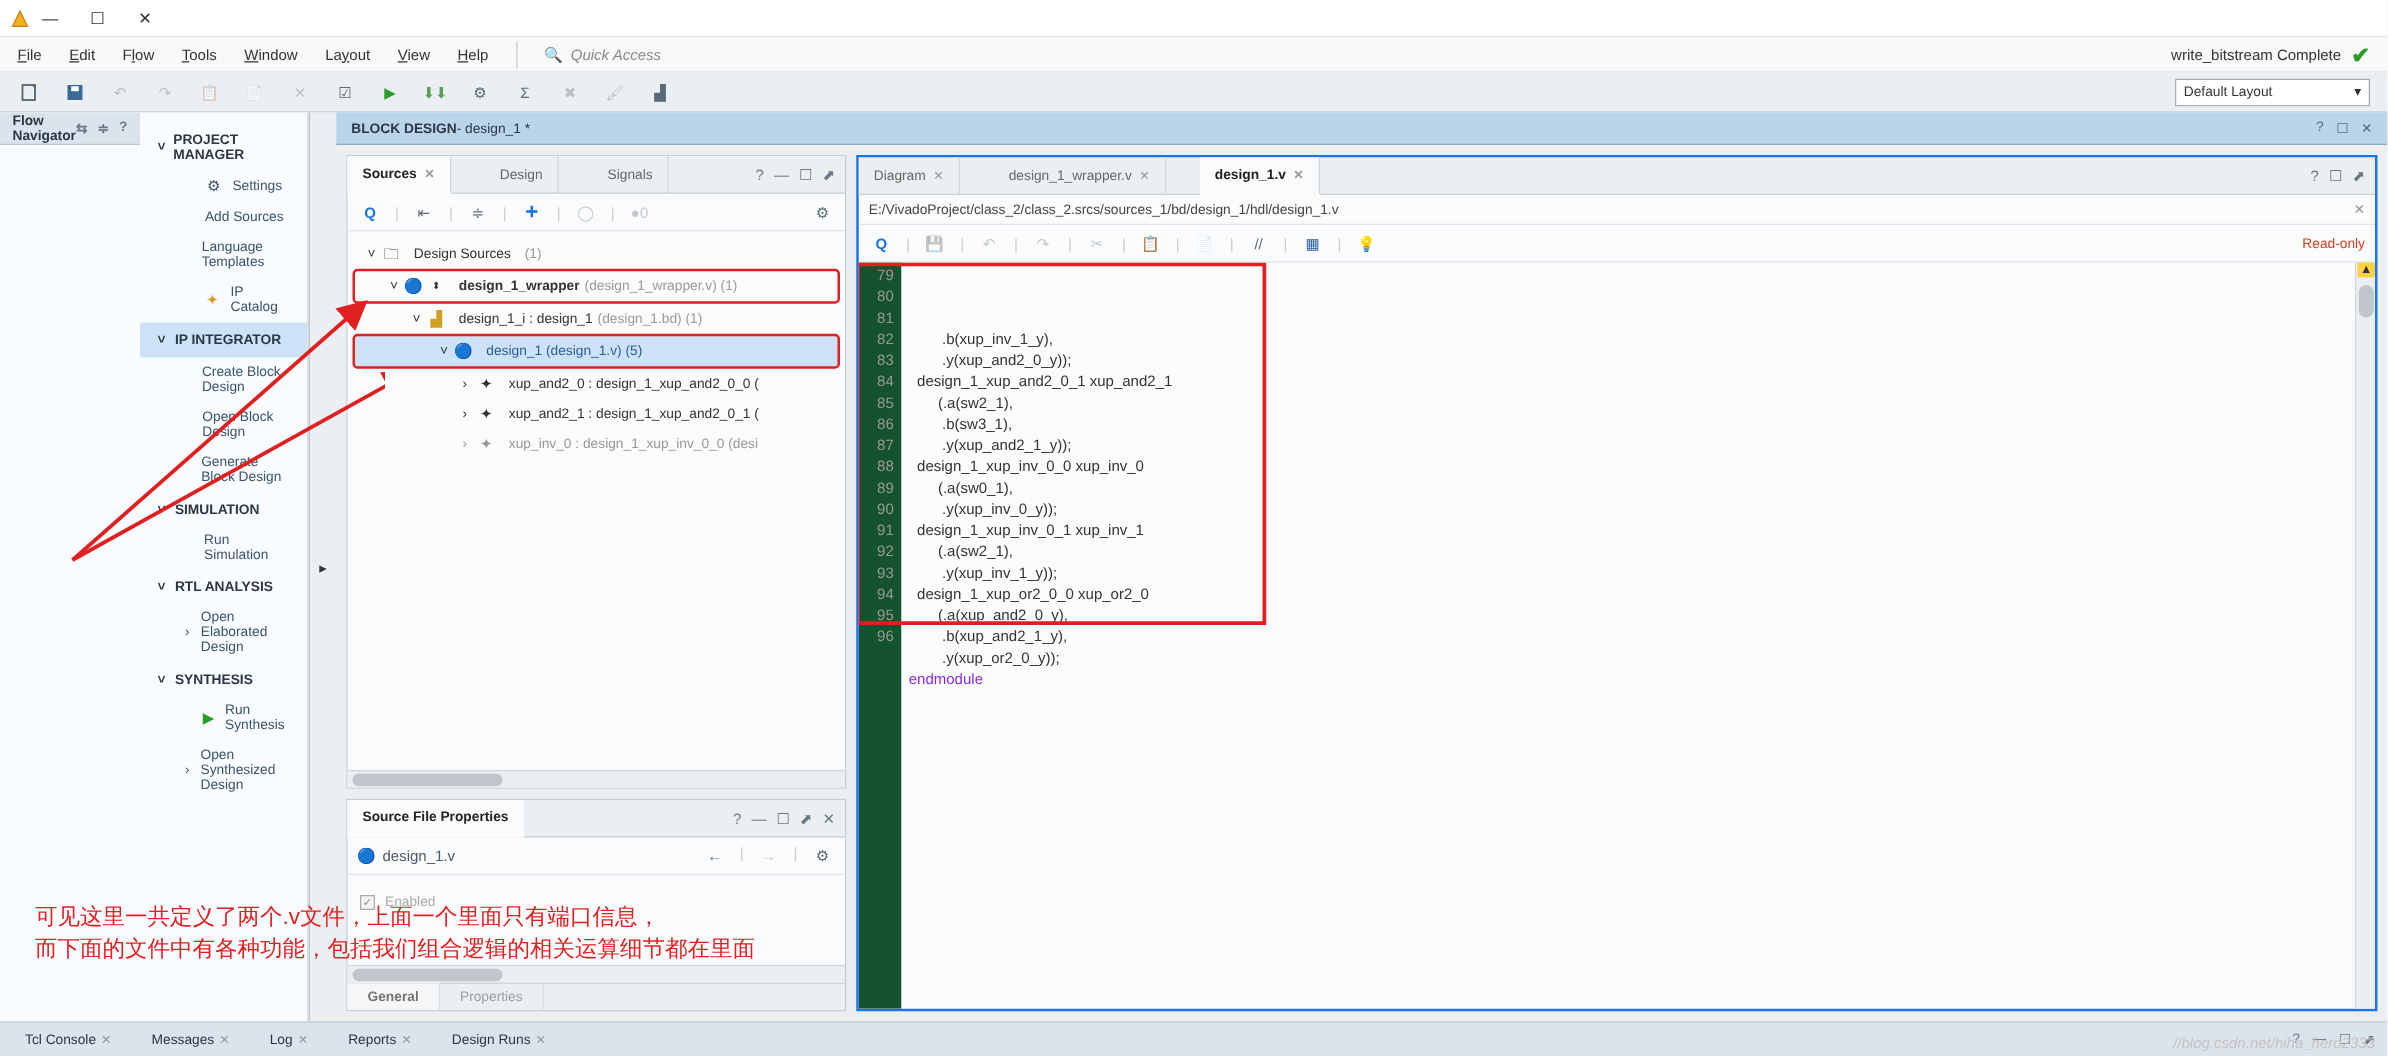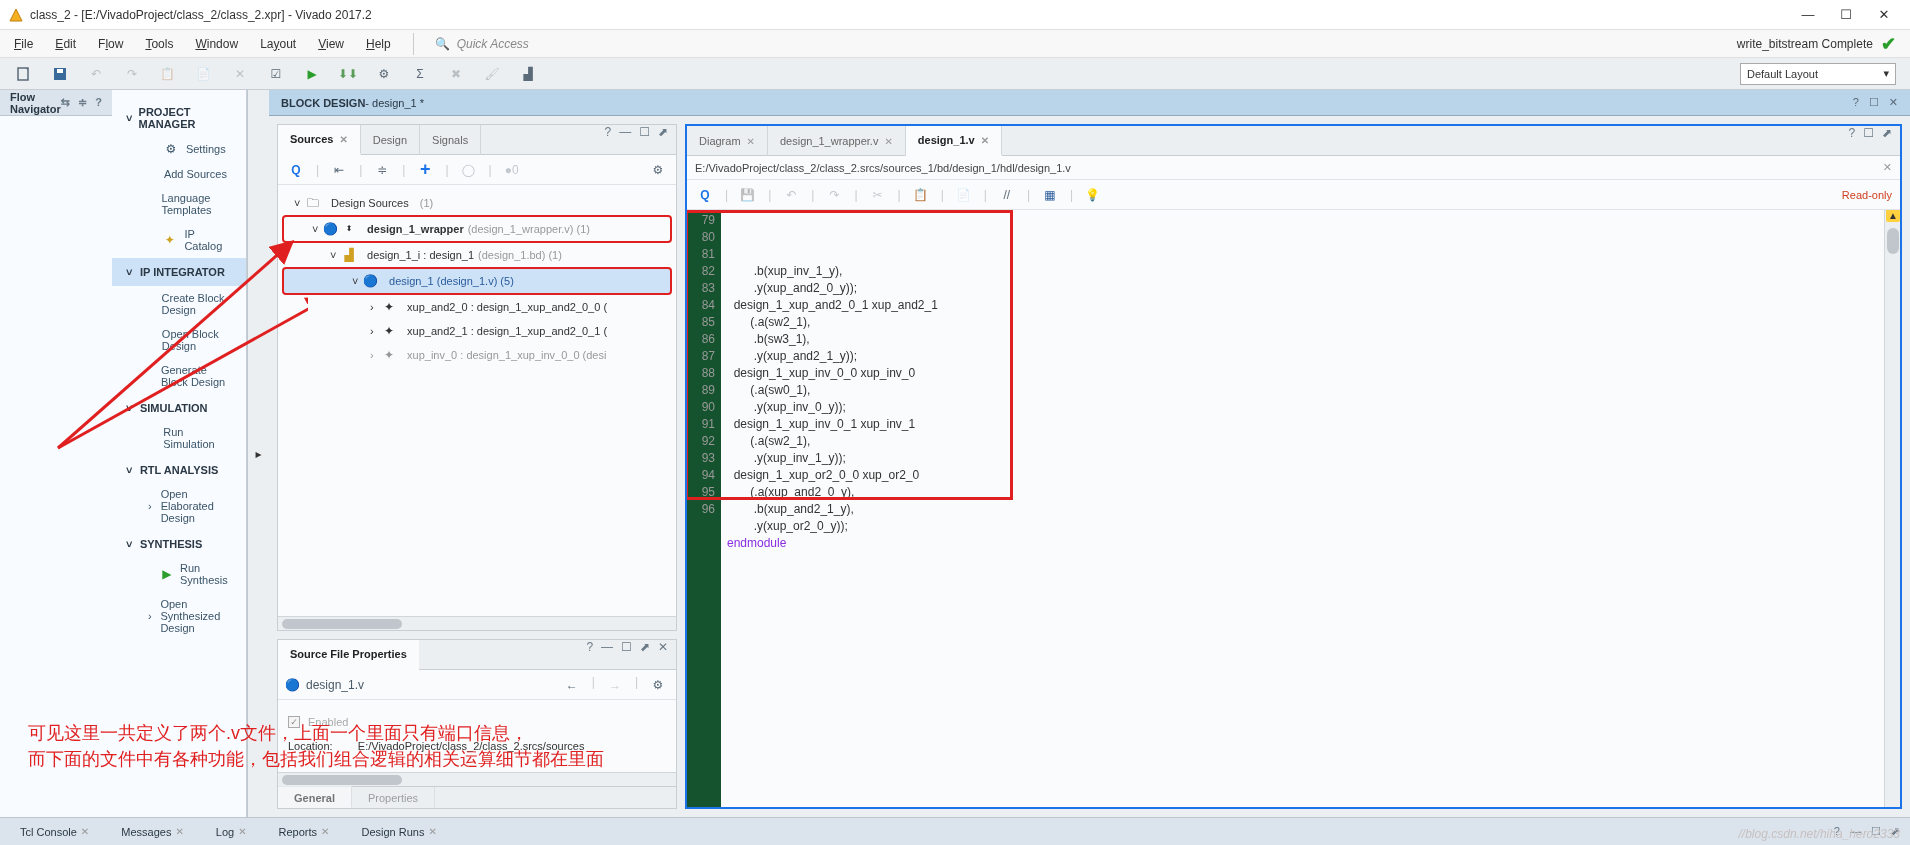--- a/index.html
+++ b/index.html
@@ -46,21 +46,21 @@
 .content { flex: 1; display: flex; flex-direction: column; }
 .bd-header { height: 26px; background: #bad5ea; border-bottom: 1px solid #8fa9be; display: flex; align-items: center; padding: 0 12px; font-size: 11px; color: #2a3845; }
 .bd-header .bold { font-weight: bold; }
 .bd-header .right-icons { margin-left: auto; display: flex; gap: 10px; color: #5a6a78;}
 
 .bd-body { flex: 1; display: flex; padding: 8px; gap: 8px; background: #eceff1; overflow:hidden;}
 .panel { background: #fafbfc; border: 1px solid #c8ced4; display: flex; flex-direction: column; }
 .left-col { width: 400px; display: flex; flex-direction: column; gap: 8px; }
 .right-panel { flex: 1; border: 2px solid #1a73e8; }
 
-.tabs-row { height: 30px; background: #eceff1; display: flex; border-bottom: 1px solid #c8ced4; }
+.tabs-row { height: 30px; background: #eceff1; display: flex; align-items: center; border-bottom: 1px solid #c8ced4; gap: 27px; }
 .tab { height: 30px; padding: 0 12px; display: flex; align-items: center; gap: 6px; font-size: 11px; color: #666; border-right: 1px solid #d0d6da; cursor: pointer; }
 .tab.active { background: #fafbfc; color: #222; font-weight: 600; border-bottom: 2px solid #fafbfc; margin-bottom: -1px; }
 .tab .x { color: #999; font-size: 10px; }
 .tabs-spacer { flex: 1; }
 .panel-hdr-icons { display: flex; gap: 8px; padding: 0 8px; color: #6a7a88; }
 
 .sources-tb { height: 30px; display: flex; align-items: center; gap: 10px; padding: 0 8px; border-bottom: 1px solid #e0e4e8; color:#4a5a68;}
 .sources-tree { flex: 1; overflow: auto; padding: 6px 4px; font-size: 11px; line-height: 22px; }
 .tree-row { display: flex; align-items: center; gap: 4px; white-space: nowrap; padding: 1px 2px;}
 .tree-row .dim { color: #999; }
@@ -111,21 +111,20 @@
 </style>
 </head>
 <body>
 
 <div class="titlebar">
   <span class="logo">
     <svg viewBox="0 0 16 16">
         <path d="M2 14 L8 2 L14 14 Z" fill="#f5b020" stroke="#c08010"></path>
       </svg>
   </span>
-  <span class="title">class_2 - [E:/VivadoProject/class_2/class_2.xpr] - Vivado 2017.2</span>
   <div class="win-ctrl">
     <span class="win-btn">—</span>
     <span class="win-btn">☐</span>
     <span class="win-btn">✕</span>
   </div>
 </div>
 
 <div class="menubar">
   <span class="menu-item"><u class="mnem">F</u>ile</span>
   <span class="menu-item"><u class="mnem">E</u>dit</span>
@@ -332,21 +331,20 @@
               <span class="tbtn disabled">→</span>
               <span style="color:#ccc">|</span>
               <span class="tbtn">⚙</span>
             </span>
           </div>
           <div class="props-body">
             <div class="prop-row">
                 <span class="chk">✓</span>
                 <span style="color:#aaa">Enabled</span>
               </div>
-            <div class="prop-row"><span>Location:</span>&nbsp;&nbsp;&nbsp;<span>E:/VivadoProject/class_2/class_2.srcs/sources</span></div>
           </div>
           <div class="hscroll">
               <div class="thumb"></div>
             </div>
           <div class="btm-tabs" style="height:22px;">
             <div class="btab active" style="opacity:.6">General</div>
             <div class="btab" style="opacity:.6">Properties</div>
           </div>
         </div>
       </div>

